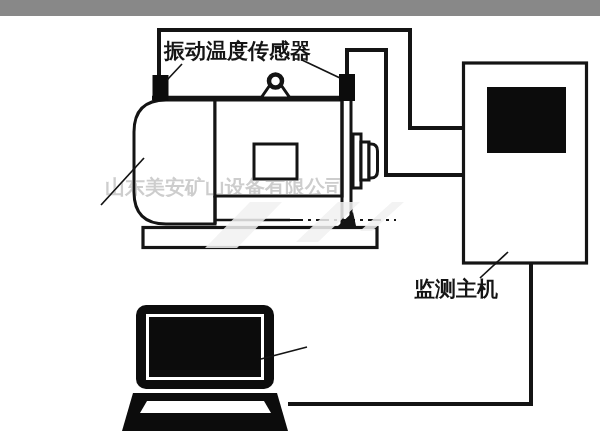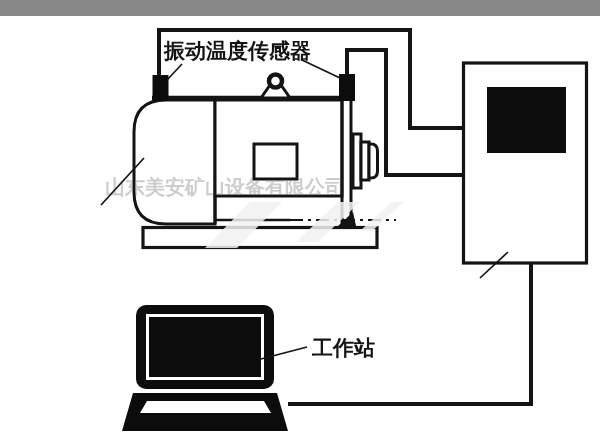--- a/index.html
+++ b/index.html
@@ -97,20 +97,20 @@
     <g fill="#f1f1f1" opacity="0.85">
       <polygon points="205,232 250,186 282,186 237,232"></polygon>
       <polygon points="296,226 338,186 360,186 318,226"></polygon>
       <polygon points="360,215 392,186 404,186 372,215"></polygon>
     </g>
   </svg>
 
   <div class="diagram-label label-sensor">振动温度传感器</div>
 
 
+  <div class="diagram-label label-host">监测主机</div>
 
-  <div class="diagram-label label-workstation">工作站</div>
 
   <div class="watermark-band">山东美安矿山设备有限公司</div>
 
   <div class="watermark-band-bottom">山东美安矿山设备有限公司</div>
 
 </div>
 
 </body></html>

